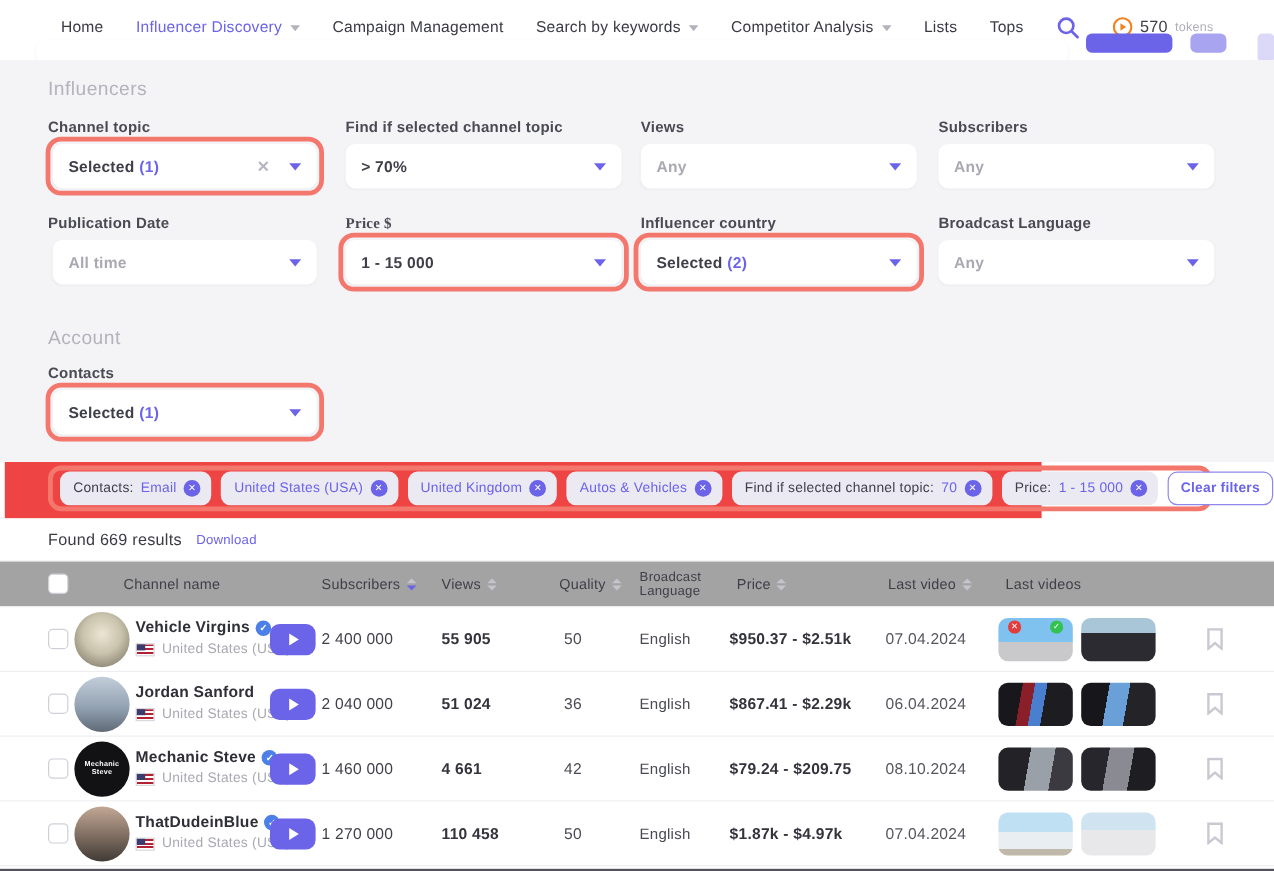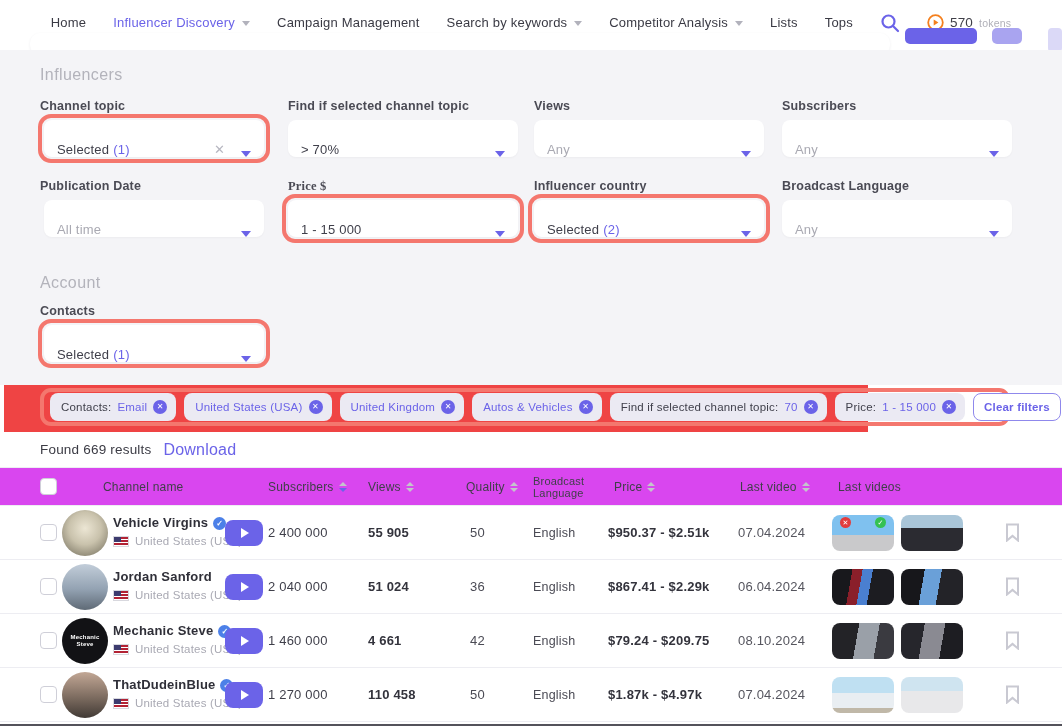--- a/index.html
+++ b/index.html
@@ -21,21 +21,21 @@
   
   .remnant-input { position:absolute; top:33px; left:30px; width:860px; height:22px; background:#fff; border-radius:10px; box-shadow:0 1px 3px rgba(40,40,70,.07); }
   .remnant-btn1 { position:absolute; top:28px; left:905px; width:72px; height:16px; background:#6b63e8; border-radius:5px; }
   .remnant-btn2 { position:absolute; top:28px; left:992px; width:30px; height:16px; background:#a9a4f0; border-radius:5px; }
   .remnant-strip { position:absolute; top:28px; left:1048px; width:14px; height:24px; background:#dbd9f7; border-radius:4px; }
 
   
   .panel { position:absolute; top:50px; left:0; width:1062px; height:335px; background:#f4f4f7; }
   .section-label { position:absolute; font-size:16px; color:#b3b3bb; letter-spacing:.4px; }
   .f-label { position:absolute; font-size:12.5px; font-weight:600; color:#4a4a54; }
-  .control { position:absolute; height:37px; background:#fff; border-radius:8px; display:flex; align-items:flex-end; padding:0 13px; font-size:13px; box-shadow:0 1px 2px rgba(40,40,60,.04); cursor:pointer; }
+  .control { position:absolute; height:37px; background:#fff; border-radius:8px; display:flex; align-items:center; padding:0 13px; font-size:13px; box-shadow:0 1px 2px rgba(40,40,60,.04); cursor:pointer;font-weight:bold; }
   .control .grow { flex:1; }
   .c-value { color:#3f3f4a; }
   .c-count { color:#6b63e8; margin-left:4px; }
   .c-placeholder { color:#a9a9b2; }
   .caret { width:0; height:0; border-left:5px solid transparent; border-right:5px solid transparent; border-top:6px solid #6b63e8; }
   .clear-x { color:#b6b6c0; font-size:13px; margin-right:16px; cursor:pointer; }
   .ring { }
   .ring::before { content:""; position:absolute; inset:-6px; border:4px solid #f4776e; border-radius:13px; pointer-events:none; }
 
   
@@ -44,24 +44,24 @@
   .chip-row { position:absolute; top:8px; left:46px; display:flex; align-items:center; gap:8px; height:28px; }
   .chip { height:28px; background:#ebeaf3; border-radius:8px; display:flex; align-items:center; gap:6px; padding:0 9px 0 11px; font-size:11.5px; white-space:nowrap; }
   .chip-prefix { color:#3f3f4a; font-weight:500; }
   .chip-value { color:#6b63e8; font-weight:500; }
   .chip-x { width:14px; height:14px; border-radius:50%; background:#6b63e8; color:#fff; font-size:8px; line-height:14px; text-align:center; cursor:pointer; }
   .bar-btn { height:28px; border:1.5px solid #8f88ec; border-radius:8px; background:#fff; color:#6b63e8; font-size:11.5px; font-weight:600; display:flex; align-items:center; gap:6px; padding:0 10px; cursor:pointer; white-space:nowrap; font-family:"Liberation Sans", sans-serif; letter-spacing:.2px; }
 
   
   .results { position:absolute; top:432px; left:0; width:1062px; height:36px; display:flex; align-items:center; padding-left:40px; gap:12px; border-bottom:1px solid #ededf2; background:#fff;text-align:center; }
   .found { font-size:13.5px; color:#3b3b44; }
-  .download { font-size:16px; color:#6b63e8; cursor:pointer; }
-
-  
-  .thead { position:absolute; top:468px; left:0; width:1062px; height:38px; border-bottom:1px solid #ededf2; background:#d946ef; }
+  .download { font-size:11px; color:#6b63e8; cursor:pointer; }
+
+  
+  .thead { position:absolute; top:468px; left:0; width:1062px; height:38px; border-bottom:1px solid #ededf2; background:#a3a3a3; }
   .th { position:absolute; top:0; height:38px; display:flex; align-items:center; gap:5px; font-size:12px; font-weight:500; color:#3f3f48; }
   .th-2line { font-size:11px; line-height:12px; }
   .sort { display:inline-flex; flex-direction:column; gap:2px; cursor:pointer; }
   .sort i { display:block; width:0; height:0; border-left:4px solid transparent; border-right:4px solid transparent; }
   .sort .up { border-bottom:4px solid #c4c4cc; }
   .sort .dn { border-top:4px solid #c4c4cc; }
   .sort .dn.on { border-top-color:#6b63e8; }
 
   .tbody { position:absolute; top:506px; left:0; width:1062px; }
   .trow { position:relative; width:1062px; height:54px; border-bottom:1px solid #ededf2; background:#fff; }

